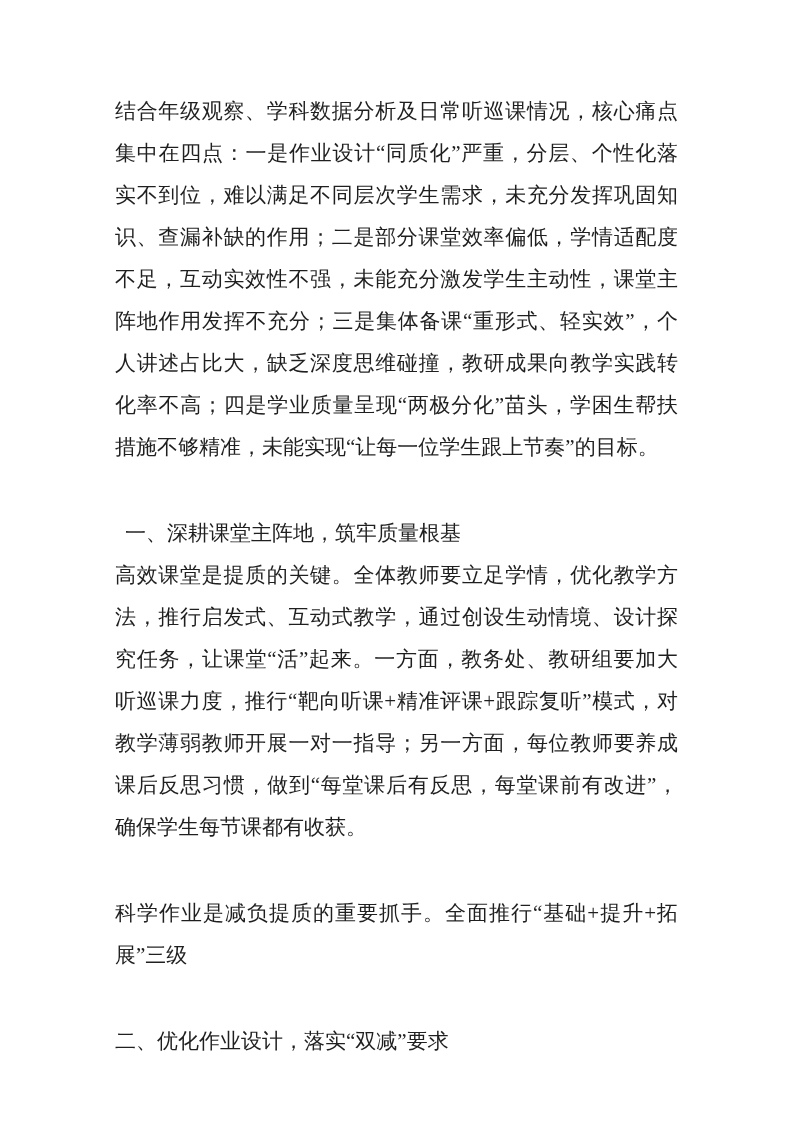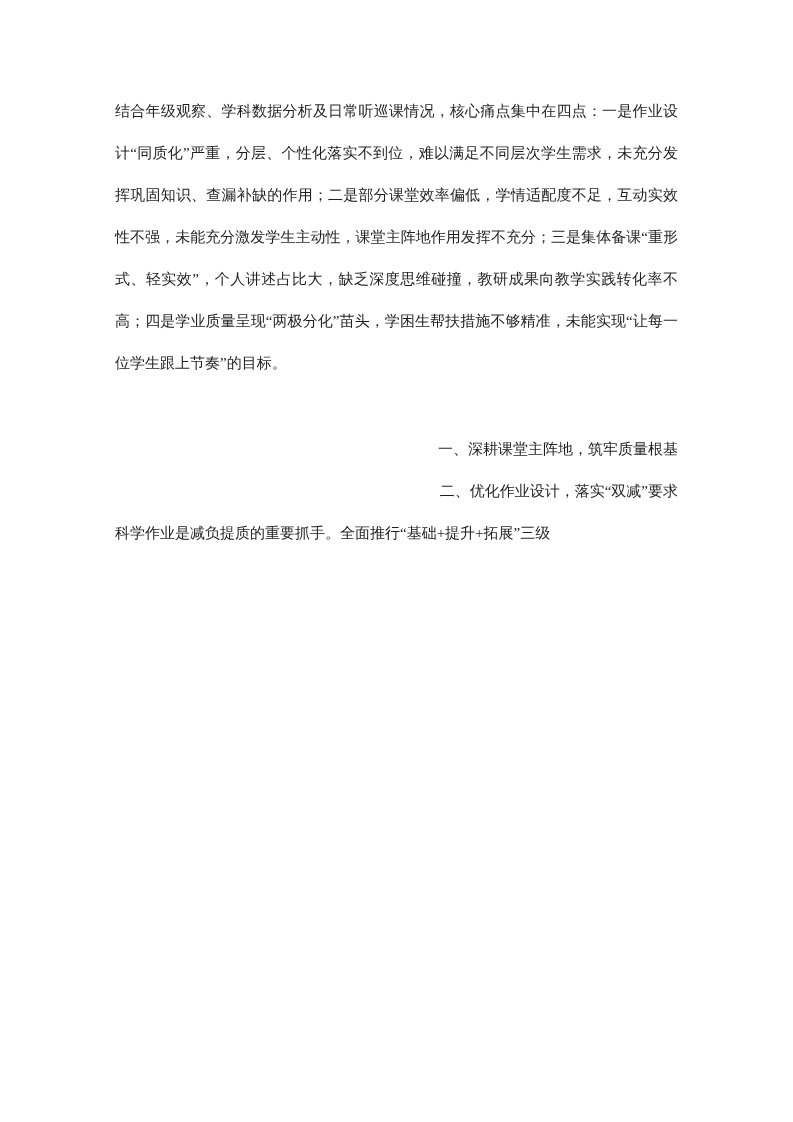--- a/index.html
+++ b/index.html
@@ -10,47 +10,48 @@
   .page {
     position: relative;
     width: 793px;
     height: 1122px;
     margin: 0 auto;
     background: #ffffff;
     box-sizing: border-box;
     padding: 90px 115px 0 115px;
     overflow: hidden;
     font-family: "Liberation Serif", "DejaVu Serif", serif;
-    font-size: 15px;
+    font-size: 21px;
     line-height: 42px;
     color: #1f1f1f;
   }
   .para {
     margin: 0 0 44px 0;
     text-align: justify;
     letter-spacing: 0;
     word-break: break-all;
   }
   .heading {
     margin: 0;
-    text-align: right;
+    text-align: left;
   }
   .heading.indent {
     text-indent: 10px;
   }
   .para:last-child {
     margin-bottom: 0;
   }
 </style>
 </head>
 <body>
 
 <div class="page">
   <p class="para">结合年级观察、学科数据分析及日常听巡课情况，核心痛点集中在四点：一是作业设计“同质化”严重，分层、个性化落实不到位，难以满足不同层次学生需求，未充分发挥巩固知识、查漏补缺的作用；二是部分课堂效率偏低，学情适配度不足，互动实效性不强，未能充分激发学生主动性，课堂主阵地作用发挥不充分；三是集体备课“重形式、轻实效”，个人讲述占比大，缺乏深度思维碰撞，教研成果向教学实践转化率不高；四是学业质量呈现“两极分化”苗头，学困生帮扶措施不够精准，未能实现“让每一位学生跟上节奏”的目标。</p>
 
 
   <p class="para heading indent">一、深耕课堂主阵地，筑牢质量根基</p>
 
+  <p class="para">高效课堂是提质的关键。全体教师要立足学情，优化教学方法，推行启发式、互动式教学，通过创设生动情境、设计探究任务，让课堂“活”起来。一方面，教务处、教研组要加大听巡课力度，推行“靶向听课+精准评课+跟踪复听”模式，对教学薄弱教师开展一对一指导；另一方面，每位教师要养成课后反思习惯，做到“每堂课后有反思，每堂课前有改进”，确保学生每节课都有收获。</p>
+
+  <p class="para">科学作业是减负提质的重要抓手。全面推行“基础+提升+拓展”三级</p>
 
   <p class="para heading">二、优化作业设计，落实“双减”要求</p>
-
-  <p class="para">科学作业是减负提质的重要抓手。全面推行“基础+提升+拓展”三级</p>
 </div>
 
 </body></html>

